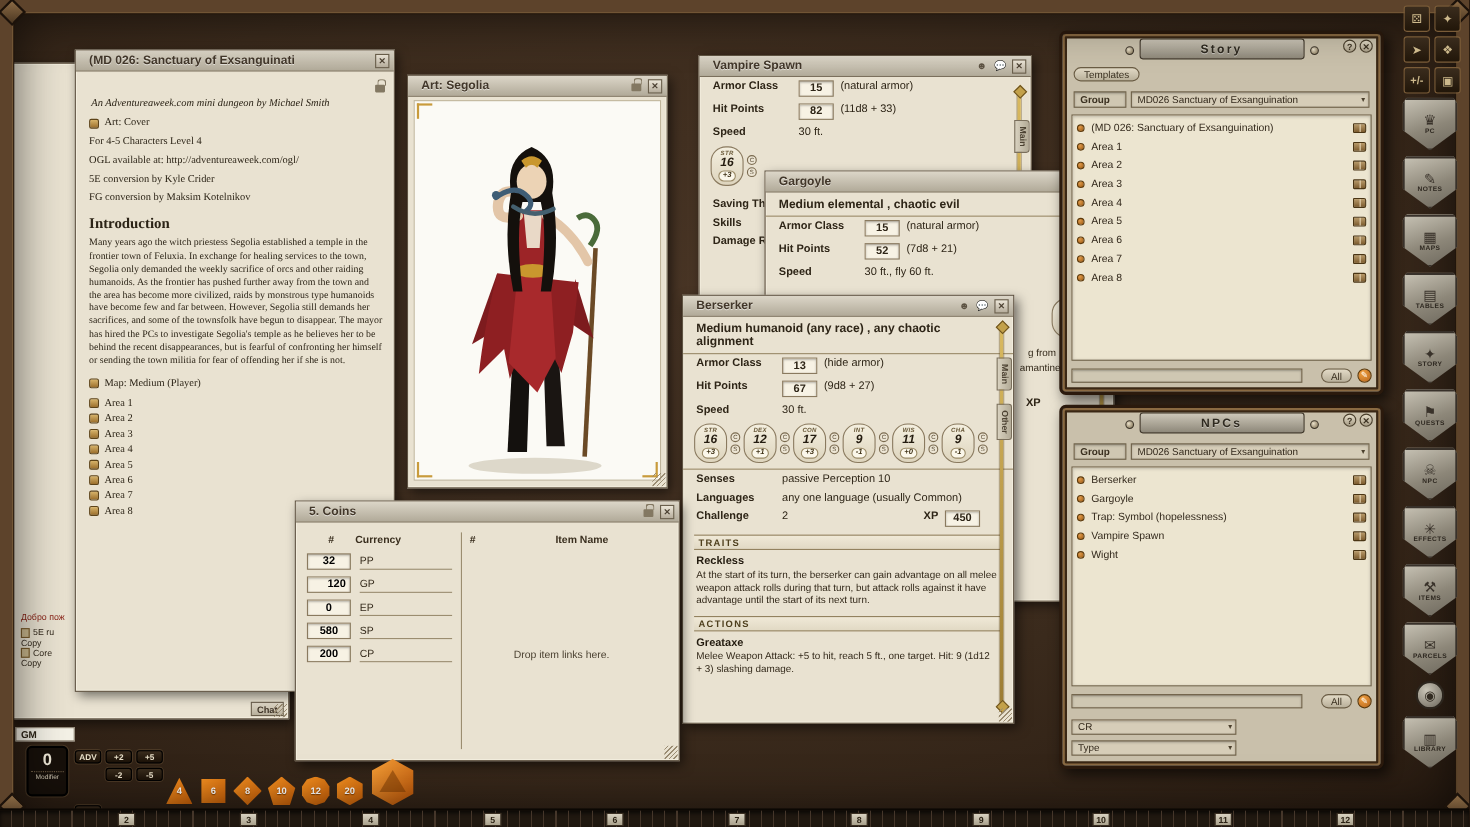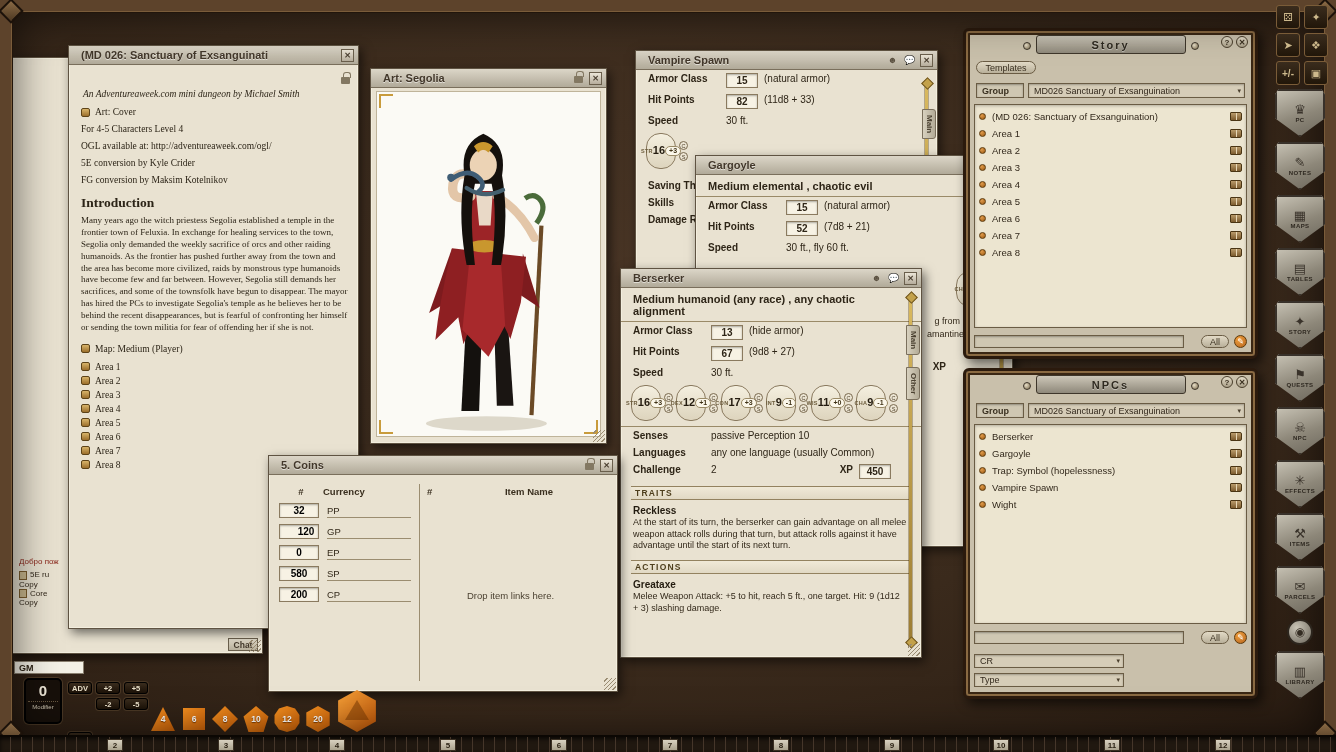--- a/index.html
+++ b/index.html
@@ -41,21 +41,21 @@
   .doc-p{font-size:9px;line-height:1.32;margin:2px 2px 10px;text-align:left;}
   .arealist .linkrow{margin:4px 2px;}
   
   .typeline{font-weight:bold;font-size:11px;padding:5px 12px 4px;border-bottom:1px solid #9a8a68;color:#2e2517;}
   .srow{display:flex;align-items:flex-start;gap:6px;padding:3px 12px;font-size:10px;color:#2e2517;}
   .srow .lb{font-weight:bold;width:72px;flex:0 0 72px;}
   .vbox{display:inline-block;min-width:32px;text-align:center;background:#f7f2e4;border:1px solid #8a7a5f;
     box-shadow:inset 0 1px 2px rgba(0,0,0,.3);font-weight:bold;font-size:10px;padding:1px 3px;}
   .statrow{display:flex;gap:3px;padding:4px 10px 2px;}
   .sbadge{width:30px;height:36px;background:linear-gradient(#f4efdf,#ddd4bd);border:1px solid #8a7a5f;
-    border-radius:14px;display:flex;align-items:center;justify-content:center;cursor:pointer;}
+    border-radius:14px;display:flex;flex-direction:column;align-items:center;justify-content:center;cursor:pointer;font-style:italic;}
   .sbadge .nm{font-size:5.5px;font-weight:bold;color:#6a5a3a;letter-spacing:.3px;}
   .sbadge .sc{font-size:11px;font-weight:bold;color:#241c10;line-height:1.05;}
   .sbadge .md{font-size:7px;font-weight:bold;color:#403318;background:#fbf7ea;border:1px solid #9a8a66;
     border-radius:5px;padding:0 3px;line-height:1.2;}
   .cscol{display:flex;flex-direction:column;gap:2px;justify-content:center;}
   .csb{width:9px;height:9px;border-radius:50%;border:1px solid #7a6a4f;background:#ece5d4;
     font-size:5.5px;display:flex;align-items:center;justify-content:center;color:#4c3e26;cursor:pointer;}
   .sect{margin:4px 10px 2px;border-top:1px solid #93825f;border-bottom:1px solid #93825f;
     background:linear-gradient(#f0e9d7,#e1d9c4);padding:1px 4px;font-size:8.5px;font-weight:bold;
     letter-spacing:1.2px;color:#4e3f1d;}
@@ -117,21 +117,21 @@
   .shield .lb{font-size:6px;font-weight:bold;letter-spacing:.4px;color:#2e2820;text-transform:uppercase;}
   .roundbtn{width:26px;height:26px;margin:3px 0;border-radius:50%;
     background:radial-gradient(circle at 35% 30%,#c9c4b6,#6b665b);border:2px solid #2c251d;
     color:#332c22;font-size:12px;display:flex;align-items:center;justify-content:center;cursor:pointer;}
   
   .topicons{position:absolute;right:8px;top:5px;display:grid;grid-template-columns:24px 24px;gap:4px;z-index:45;}
   .sqbtn{width:24px;height:24px;background:linear-gradient(#3a2c1d,#211609);border:1px solid #7a5c38;
     border-radius:3px;color:#cdb98c;font-size:11px;display:flex;align-items:center;justify-content:center;cursor:pointer;}
   .pm{font-size:10px;font-weight:bold;}
   
-  .gmtag{position:absolute;left:14px;top:661px;width:70px;height:13px;background:#f4f1e6;border:1px solid #8a8070;
+  .gmtag{position:absolute;left:14px;top:661px;width:54px;height:13px;background:#f4f1e6;border:1px solid #8a8070;
     font-size:9px;font-weight:bold;color:#2e2517;display:flex;align-items:center;padding:0 4px;z-index:30;cursor:pointer;}
   .modbox{position:absolute;left:24px;top:678px;width:38px;height:46px;background:#17100a;border:2px solid #000;
     border-radius:5px;display:flex;flex-direction:column;align-items:center;z-index:30;cursor:pointer;
     box-shadow:0 0 0 1px #4a3825;}
   .modbox .mv{font-size:15px;font-weight:bold;color:#efe8d8;line-height:1.4;}
   .modbox .ml{font-size:6px;color:#cfc6b2;border-top:1px dotted #6a5a42;width:90%;text-align:center;padding-top:2px;}
   .minibtn{position:absolute;width:24px;height:12px;background:linear-gradient(#3a2c1d,#1c1208);border:1px solid #000;
     border-radius:3px;color:#e8dfc8;font-size:7.5px;font-weight:bold;display:flex;align-items:center;
     justify-content:center;z-index:30;cursor:pointer;box-shadow:0 0 0 1px #4a3825;}
   .diceband{position:absolute;left:150px;top:690px;display:flex;align-items:flex-end;gap:5px;z-index:30;}

